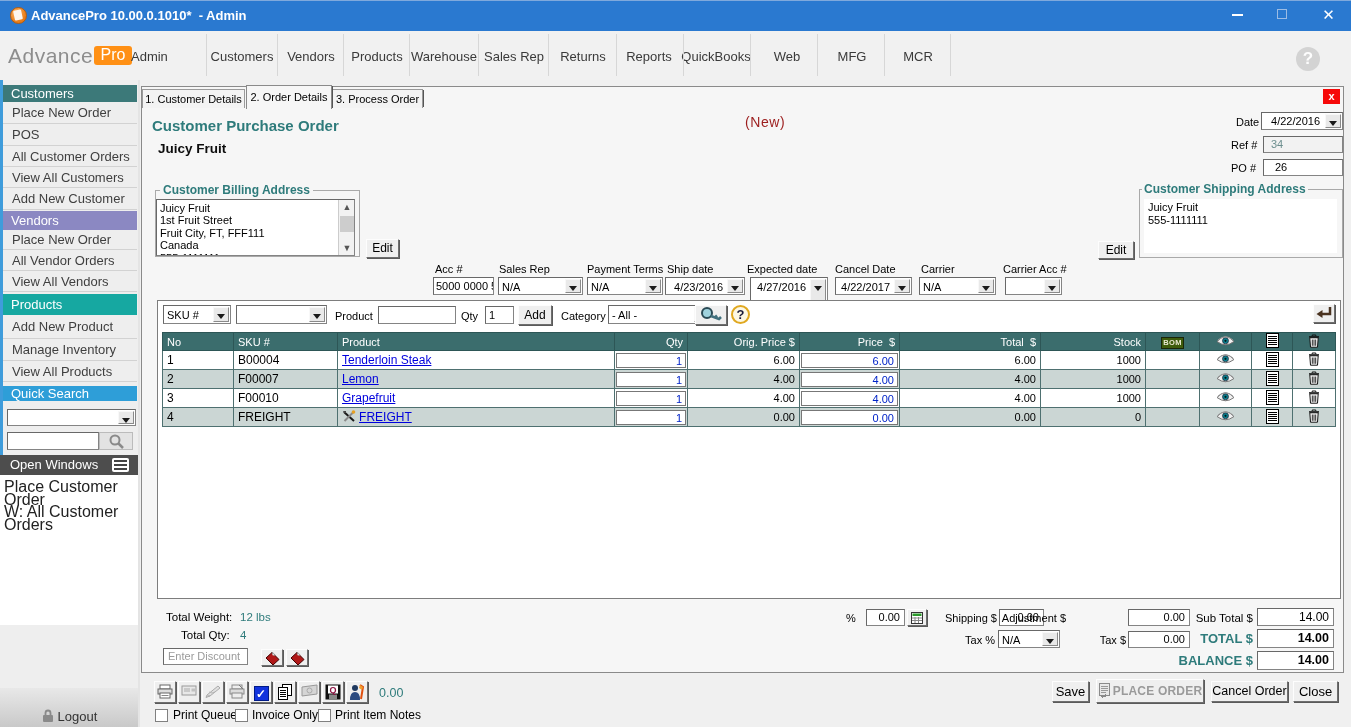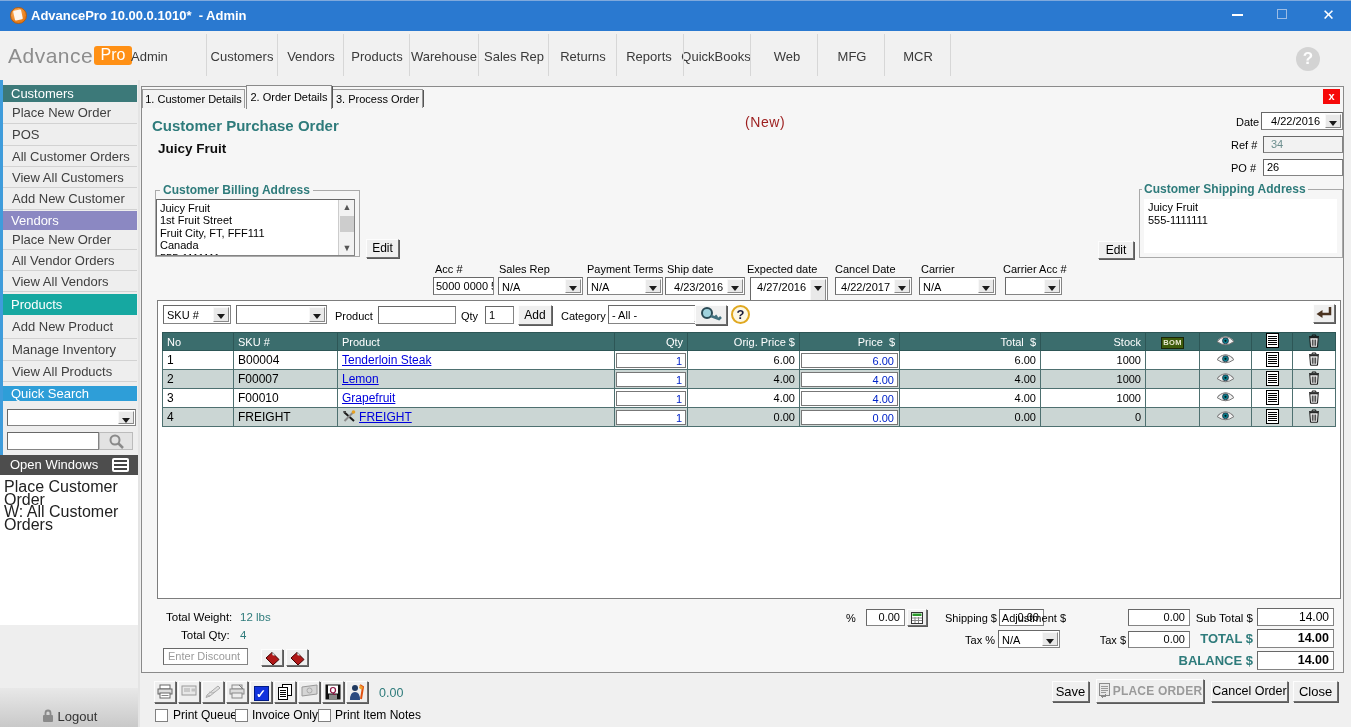--- a/index.html
+++ b/index.html
@@ -104,21 +104,21 @@
 <div class="a" style="left:158px;top:141px;font-size:13.5px;font-weight:bold;color:#0d0d0d">Juicy Fruit</div>
 <div class="a" style="left:745px;top:114px;font-size:14px;font-weight:normal;color:#9c1d1d;letter-spacing:0.6px">(New)</div>
 <div class="lbl" style="left:1236px;top:115px">Date</div>
 <div class="inp" style="left:1261px;top:112px;width:82px;height:18px">
     <span style="position:absolute;right:22px;top:2px">4/22/2016</span>
     <div class="arw"></div>
   </div>
 <div class="lbl" style="left:1231px;top:138px">Ref #</div>
 <div class="inp" style="left:1263px;top:136px;width:80px;height:17px;background:#f2f2f2;color:#6d8f8f;line-height:15px;padding-left:7px">34</div>
 <div class="lbl" style="left:1231px;top:161px">PO #</div>
-<div class="inp" style="left:1263px;top:159px;width:80px;height:17px;line-height:15px;padding-left:3px">26</div>
+<div class="inp" style="left:1263px;top:159px;width:80px;height:17px;line-height:15px;padding-left:11px">26</div>
 <fieldset class="a" style="left:155px;top:183px;width:205px;height:74px;border:1px solid #a9a9a9;background:#f6f6f6">
     <legend class="tealtx" style="font-size:12px;font-weight:bold;margin-left:4px;padding:0 3px">Customer Billing Address</legend>
   </fieldset>
 <div class="inp" style="left:156px;top:199px;width:199px;height:57px;line-height:12.4px;padding:2px 0 0 3px">Juicy Fruit<br>1st Fruit Street<br>Fruit City, FT, FFF111<br>Canada<br>555-1111111</div>
 <div class="a" style="left:338px;top:200px;width:16px;height:55px;background:#f2f2f2;border-left:1px solid #ccc">
     <div style="position:absolute;top:0;left:0;width:16px;height:14px;text-align:center;font-size:9px;color:#555;line-height:14px">▲</div>
     <div style="position:absolute;top:16px;left:1px;width:14px;height:16px;background:#cdcdcd"></div>
     <div style="position:absolute;bottom:0;left:0;width:16px;height:14px;text-align:center;font-size:9px;color:#555;line-height:14px">▼</div>
   </div>
 <div class="btn" style="left:366px;top:239px;width:33px;height:19px;line-height:17px">Edit</div>

